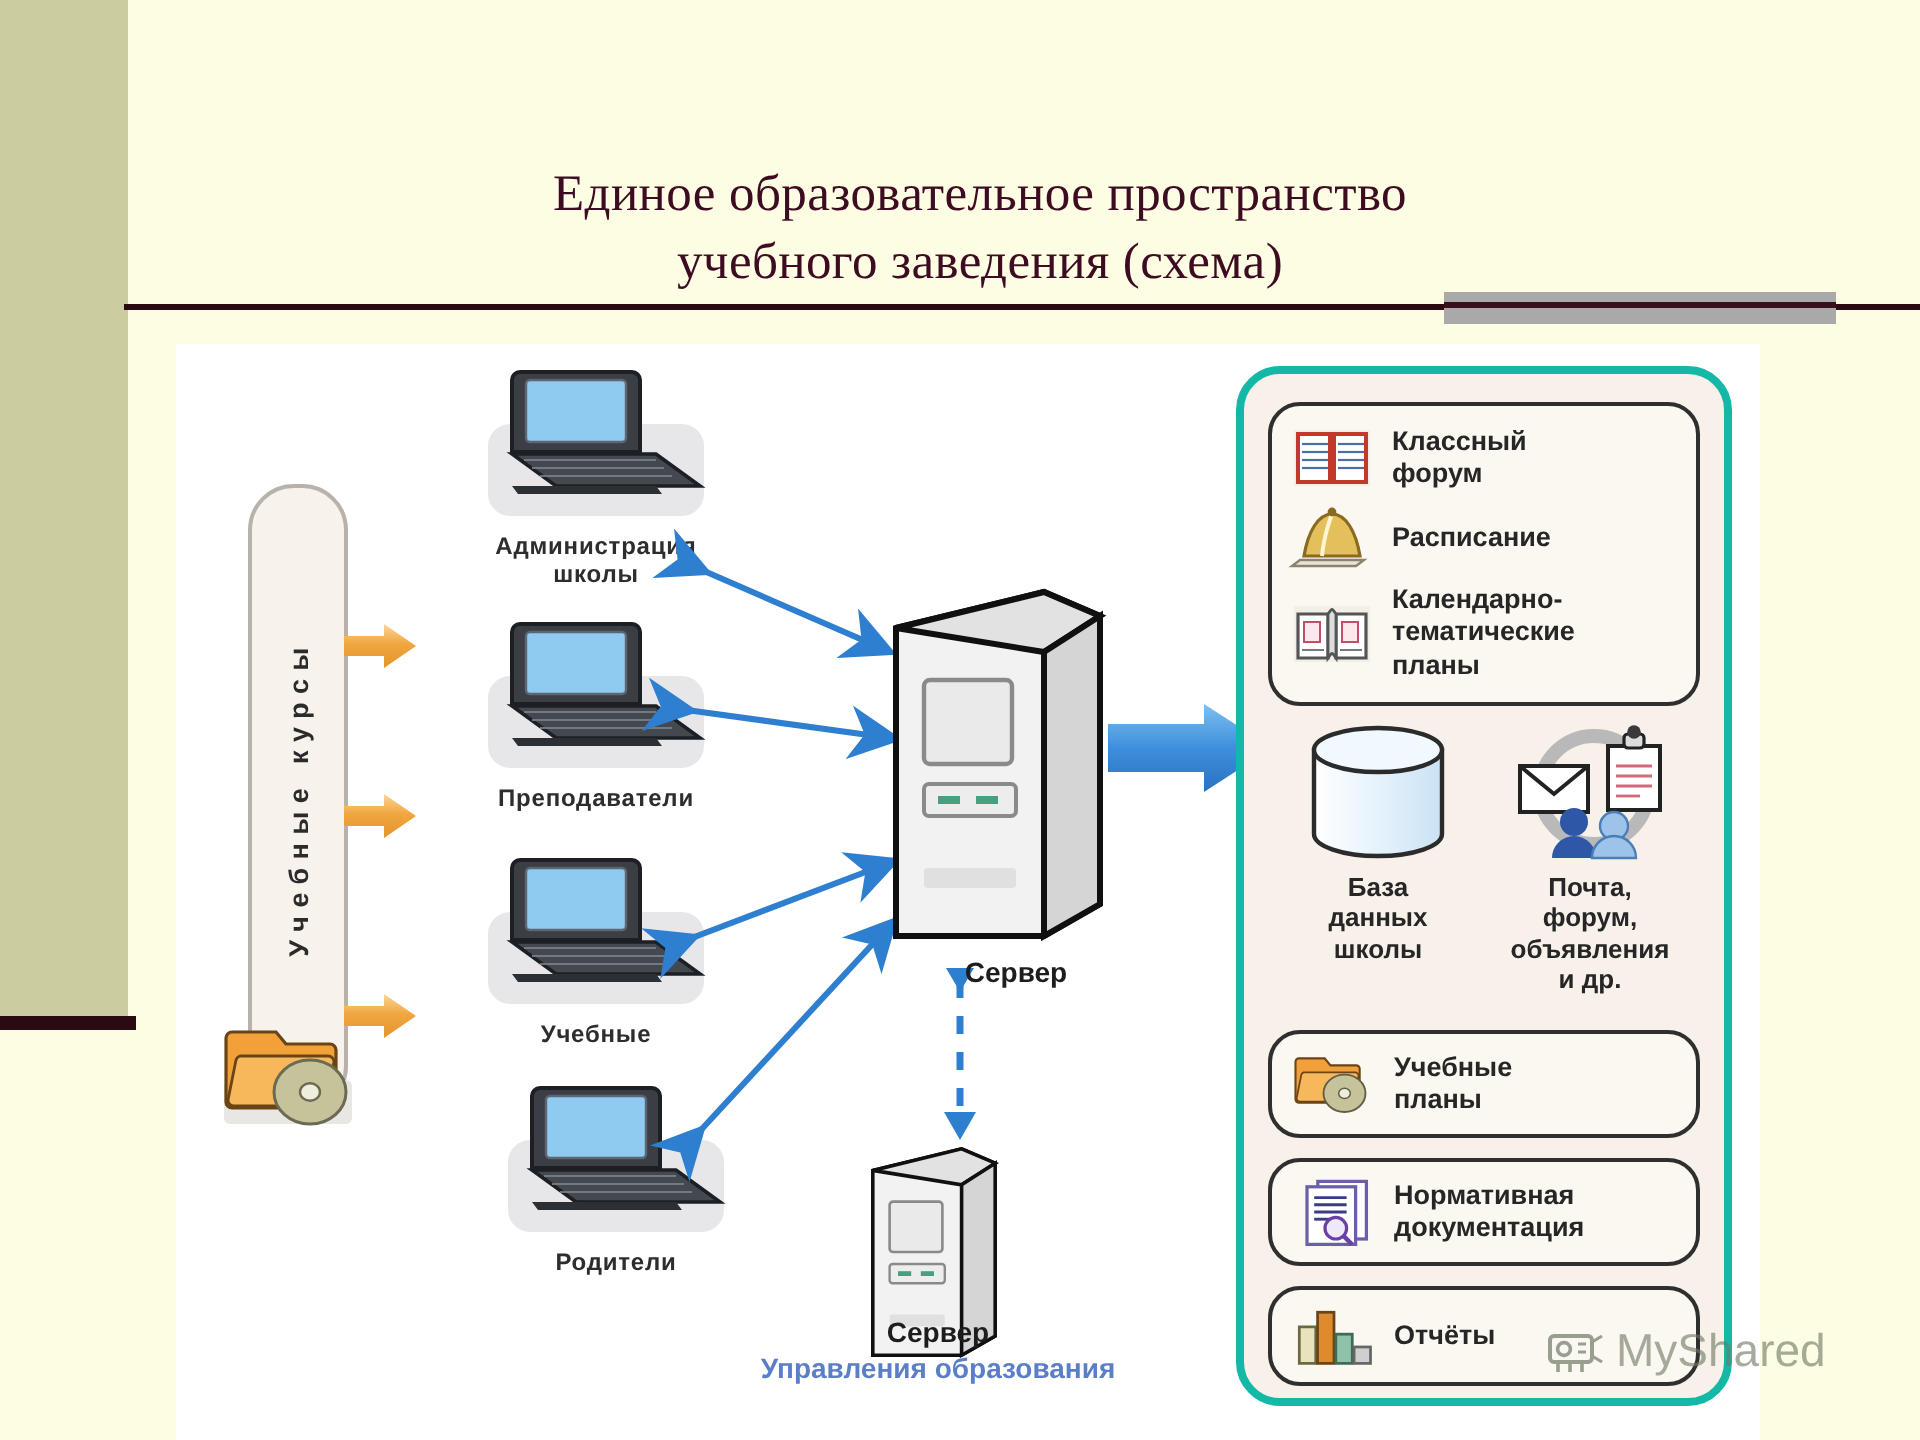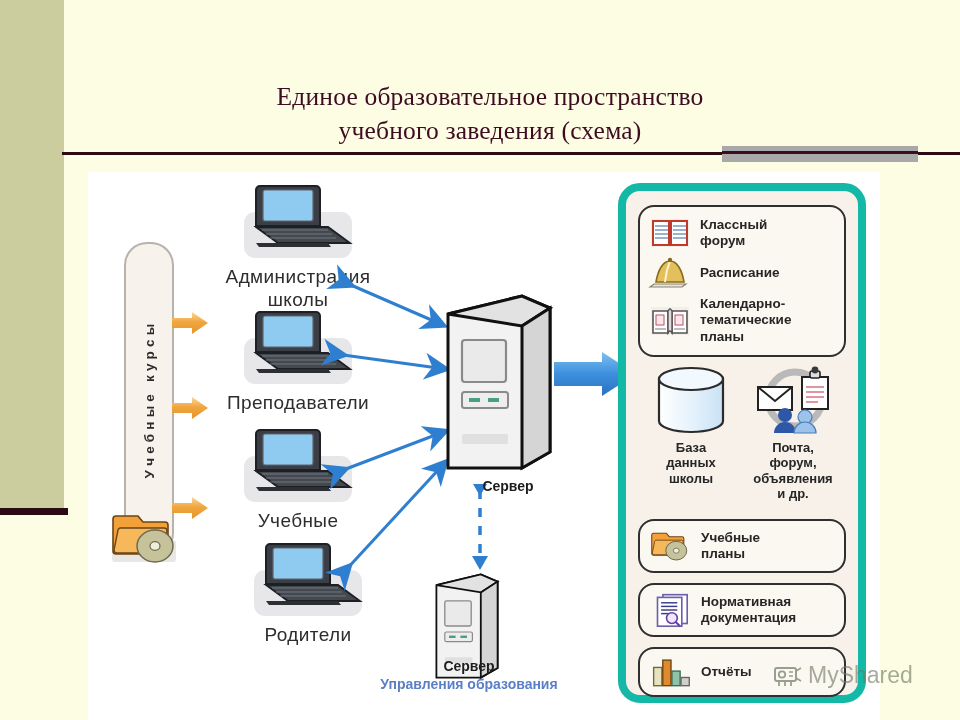--- a/index.html
+++ b/index.html
@@ -62,42 +62,42 @@
     font-size:13.5px;font-weight:bold;color:#2b2b2b;
     letter-spacing:4.2px;white-space:nowrap;
   }
   .cd-icon{position:absolute;left:22px;top:338px;width:72px;height:56px;}
   
   .orange-arrow{position:absolute;width:36px;height:22px;}
   
   .node{position:absolute;width:160px;text-align:center;}
   .node .shot{position:relative;width:120px;height:86px;margin:0 auto;}
   .node .cap{
-    margin-top:2px;font-size:19px;font-weight:normal;color:#2d2d2d;
+    margin-top:2px;font-size:12px;font-weight:bold;color:#2d2d2d;
     line-height:1.2;letter-spacing:.4px;
   }
   
   #server-main{position:absolute;left:356px;top:120px;width:110px;height:180px;}
   #server-main-cap{
     position:absolute;left:330px;top:306px;width:180px;text-align:center;
     font-size:14px;font-weight:bold;color:#1d1d1d;line-height:1.25;
   }
   #server-main-cap .blue{color:#1e64c8;}
   #server-main-cap .netword{color:#1e64c8;font-style:italic;}
   #server-low{position:absolute;left:346px;top:398px;width:66px;height:112px;}
   #server-low-cap{
     position:absolute;left:236px;top:486px;width:290px;text-align:center;
     font-size:14px;font-weight:bold;color:#1d1d1d;line-height:1.25;
   }
   #server-low-cap .blue{color:#5b7fc7;}
   
   #panel{
     position:absolute;left:530px;top:11px;width:248px;height:520px;
     background:#f7f1e9;
-    border:8px solid #14b8a6;
+    border:4px solid #14b8a6;
     border-radius:22px;
     box-sizing:border-box;
     padding:14px 12px;
   }
   .card{
     background:#fbf7f1;
     border:2px solid #2f2f2f;
     border-radius:16px;
     box-sizing:border-box;
     padding:8px 10px;

